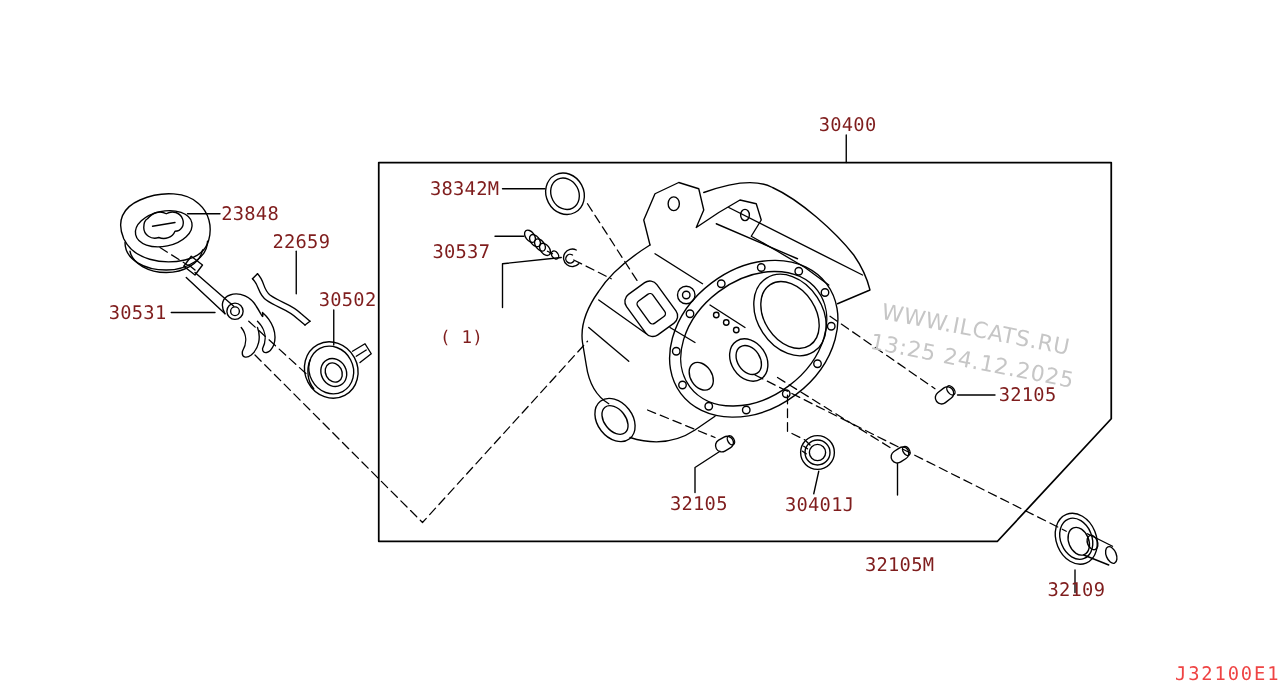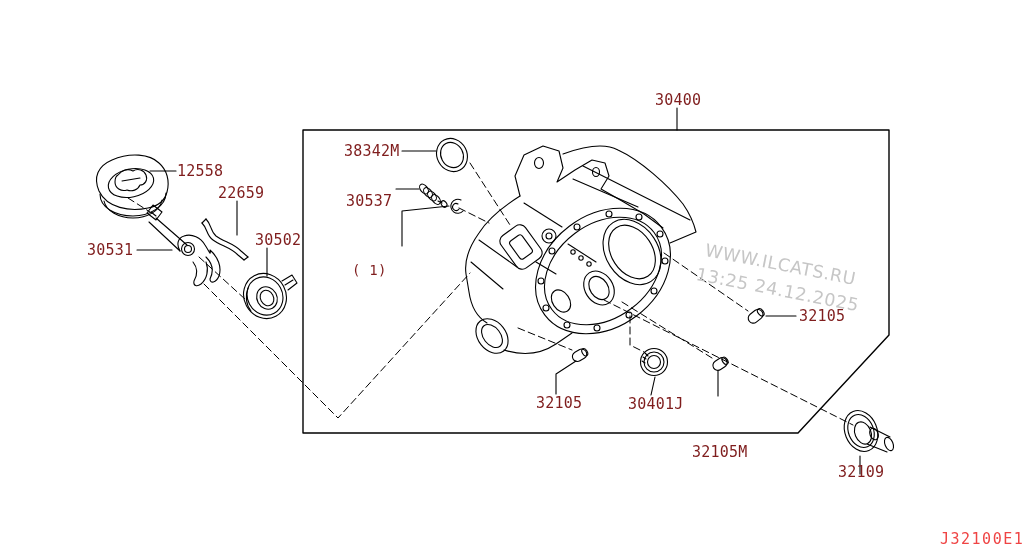--- a/index.html
+++ b/index.html
@@ -210,21 +210,21 @@
       <path d="M870,427 L890,437"></path>
       <path d="M867,444 L887,452"></path>
       <ellipse cx="889" cy="444" rx="4" ry="7" transform="rotate(-22 889 444)"></ellipse>
       <ellipse cx="874" cy="434" rx="4" ry="6" transform="rotate(-22 874 434)"></ellipse>
     </g>
   </svg>
 
   <div class="wm" style="left:707px;top:241px;color:#c6c6c6;">WWW.ILCATS.RU</div>
   <div class="wm" style="left:698px;top:265px;color:#c6c6c6;">13:25 24.12.2025</div>
 
-  <div class="lbl" style="left:177px;top:164px;">12558</div>
+  <div class="lbl" style="left:177px;top:164px;">23848</div>
 
   <div class="lbl" style="left:218px;top:186px;">22659</div>
 
   <div class="lbl" style="left:87px;top:243px;">30531</div>
 
   <div class="lbl" style="left:255px;top:233px;">30502</div>
 
   <div class="lbl" style="left:344px;top:144px;text-align:right;">38342M</div>
 
   <div class="lbl" style="left:346px;top:194px;">30537</div>

